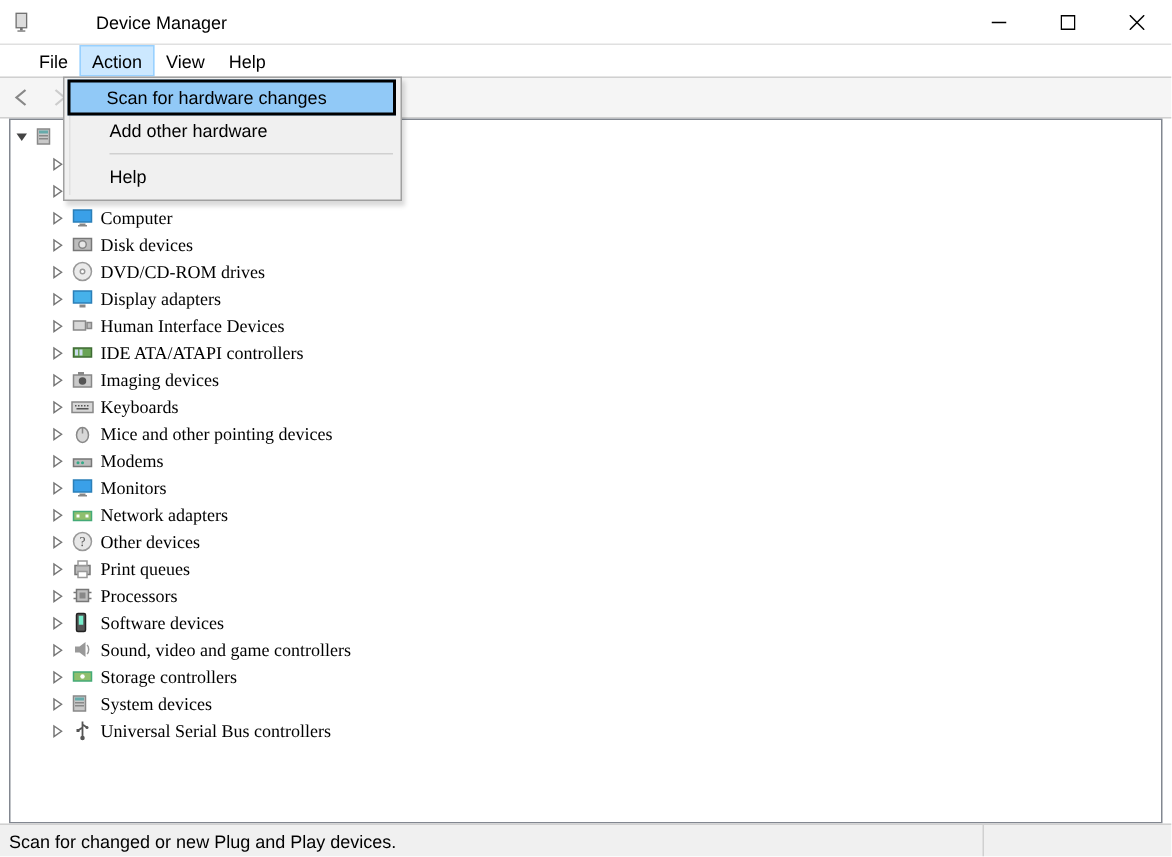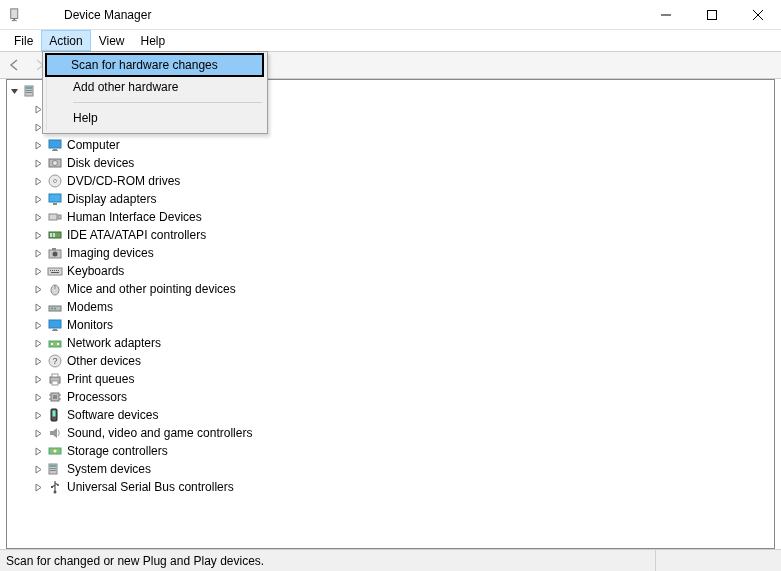--- a/index.html
+++ b/index.html
@@ -4,37 +4,37 @@
   <style>
     * { box-sizing: border-box; margin: 0; padding: 0; }
     body { font-family: "Segoe UI", Tahoma, sans-serif; font-size: 12px; color: #000; background: #fff; width: 781px; height: 571px; position: relative; overflow: hidden; }
 
     .titlebar { height: 30px; display: flex; align-items: center; padding: 0 0 0 8px; background: #fff; border-bottom: 1px solid #e0e0e0; gap: 34px; }
     .titlebar .icon { width: 16px; height: 16px; margin-right: 6px; display: flex; align-items: center; justify-content: center; }
     .titlebar .title { flex: 1; font-size: 12px; }
     .win-controls { display: flex; }
     .win-btn { width: 46px; height: 30px; display: flex; align-items: center; justify-content: center; font-size: 14px; color: #000; cursor: default; }
 
-    .menubar { height: 21px; display: flex; align-items: stretch; padding-left: 6px; background: #fff; }
+    .menubar { height: 21px; display: flex; align-items: stretch; padding-left: 18px; background: #fff; }
     .menu-item { padding: 0 8px; display: flex; align-items: center; cursor: default; font-size: 12px; position: relative; }
     .menu-item.active { background: #cce8ff; border: 1px solid #99d1ff; padding: 0 7px; }
 
     .toolbar { height: 28px; border-top: 1px solid #d0d0d0; border-bottom: 1px solid #d0d0d0; background: #f5f5f5; display: flex; align-items: center; padding: 0 4px; gap: 2px; }
     .tb-btn { width: 22px; height: 22px; display: flex; align-items: center; justify-content: center; color: #555; }
     .tb-sep { width: 1px; height: 20px; background: #d0d0d0; margin: 0 3px; }
 
     .content { position: absolute; top: 79px; left: 6px; right: 6px; bottom: 22px; border: 1px solid #828790; background: #fff; overflow: hidden; }
 
     .tree { padding: 2px 0 2px 0; line-height: 18px; }
     .tree-row { display: flex; align-items: center; height: 18px; white-space: nowrap; }
     .twisty { width: 11px; height: 11px; margin: 0 3px 0 0; display: flex; align-items: center; justify-content: center; flex-shrink: 0; }
     .twisty svg { display: block; }
     .node-icon { width: 16px; height: 16px; margin-right: 4px; display: flex; align-items: center; justify-content: center; flex-shrink: 0; }
     .tree-row.root { padding-left: 2px; }
-    .tree-row.child { padding-left: 26px; }
+    .tree-row.child { padding-left: 26px; font-family: Liberation Serif, serif; }
 
     .dropdown { position: absolute; top: 51px; left: 42px; width: 226px; background: #f0f0f0; border: 1px solid #a0a0a0; box-shadow: 2px 3px 3px rgba(0,0,0,0.15); z-index: 100; padding: 3px 3px; }
     .dropdown-inner { border-left: 1px solid #e0e0e0; }
     .dd-item { height: 24px; display: flex; align-items: center; padding-left: 26px; cursor: default; font-size: 12px; }
     .dd-item.highlight { background: #91c9f7; border: 2px solid #000; margin: -2px 0 -2px -2px; padding-left: 24px; position: relative; z-index: 2; }
     .dd-sep { height: 1px; background: #d0d0d0; margin: 3px 2px 3px 26px; }
 
     .statusbar { position: absolute; bottom: 0; left: 0; right: 0; height: 22px; display: flex; align-items: center; padding: 0 6px; background: #f0f0f0; border-top: 1px solid #d0d0d0; font-size: 12px; }
     .statusbar .cell { flex: 1; }
     .statusbar .cell2 { width: 120px; border-left: 1px solid #d0d0d0; height: 100%; }

